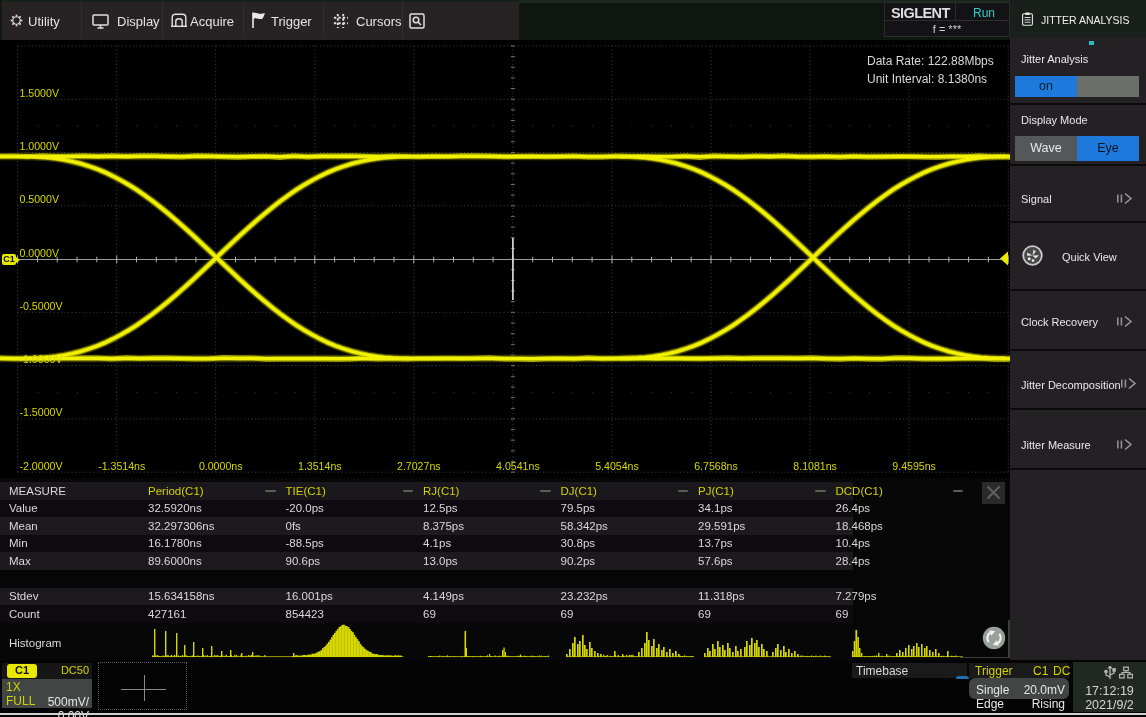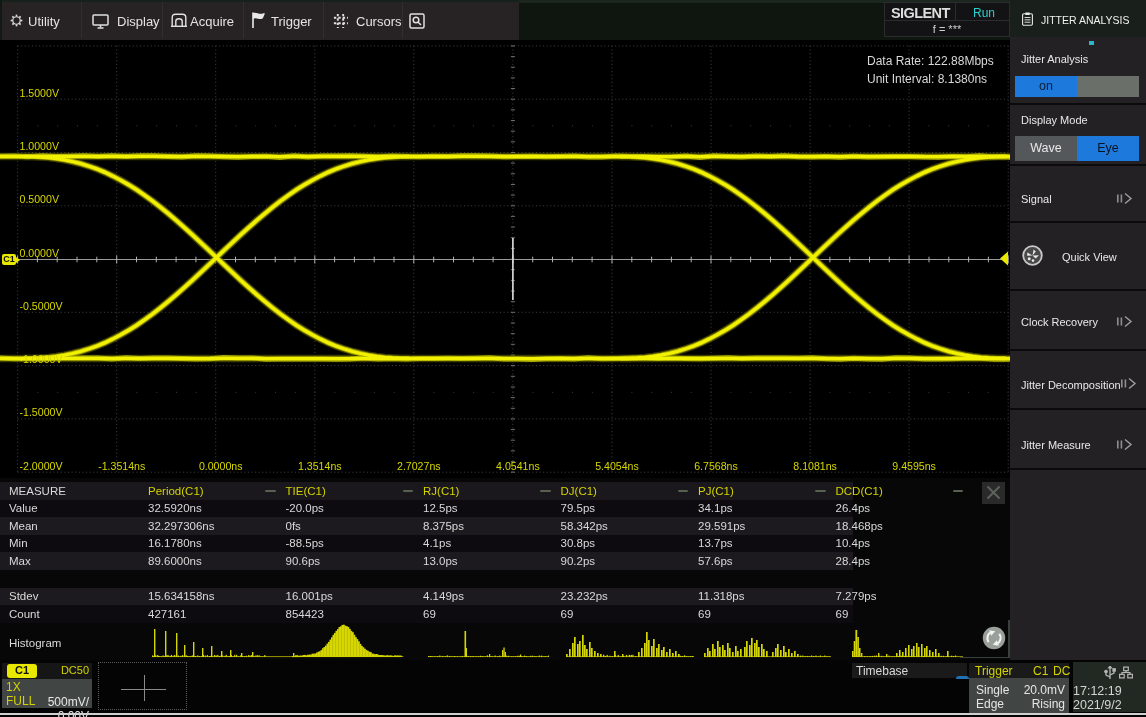--- a/index.html
+++ b/index.html
@@ -51,24 +51,24 @@
 #c1box2 .yl{color:#d3d300;font-size:12px;left:4px;}
 #c1box2 .wr{color:#e6e6e6;font-size:12px;right:3px;margin-top:15px;}
 #prevbox{left:98px;top:2px;width:89px;height:48px;border:1px dotted #5a5a5a;}
 #prevbox .ch{left:22px;top:25.5px;width:45px;height:1px;background:#8a8a8a;}
 #prevbox .cv{left:44.5px;top:12px;width:1px;height:26px;background:#8a8a8a;}
 #tbbox{left:852px;top:3px;width:115px;height:48px;}
 #tbbox .hd{left:0;top:0;width:115px;height:15px;background:#1a1a1a;padding:1px 0 0 4px;}
 #tbbox .bd{left:0;top:15px;width:115px;height:33px;background:#414544;}
 #trbox{left:969px;top:3px;width:100px;height:48px;}
 #trbox .hd{left:0;top:0;width:100px;height:15px;background:#1a1a1a;padding:1px 0 0 6px;color:#d3d300;}
-#trbox .bd{left:0;top:15px;width:100px;height:37px;background:#414544;}
+#trbox .bd{left:0;top:15px;width:100px;height:21px;background:#414544;border-radius:6px;}
 .r1{top:5px;} .r2{top:18.5px;}
 #c1box2 .r1{top:0.5px;} #c1box2 .r2{top:14.5px;}
-#clock{left:1073px;top:2px;width:73px;height:50px;background:#222923;color:#d4d4d4;font-size:12.5px;text-align:left;}
+#clock{left:1073px;top:2px;width:73px;height:50px;background:#222923;color:#d4d4d4;font-size:12.5px;text-align:center;}
 
 #sidebar{left:1010px;top:0;width:136px;height:660px;background:#242124;}
 #sbhead{left:0;top:0;width:136px;height:37px;background:#19201c;color:#f0f0f0;font-size:10.5px;}
 #sbhead span{left:31px;top:14px;letter-spacing:0px;}
 .sbdiv{left:0;width:136px;height:2px;background:#0b0b0b;}
 .sblabel{left:11px;color:#e8e8e8;font-size:11px;}
 .arricon{left:106px;}
 #tealdot{left:79px;top:41px;width:5px;height:4px;background:#2bb8c8;}
 #toggle{left:5px;top:75.5px;width:124px;height:21.5px;background:#6b6f6a;}
 #toggle .on{left:0;top:0;width:62px;height:21.5px;background:#1e79dc;color:#0d1c2b;font-size:12.5px;text-align:center;line-height:21.5px;}

